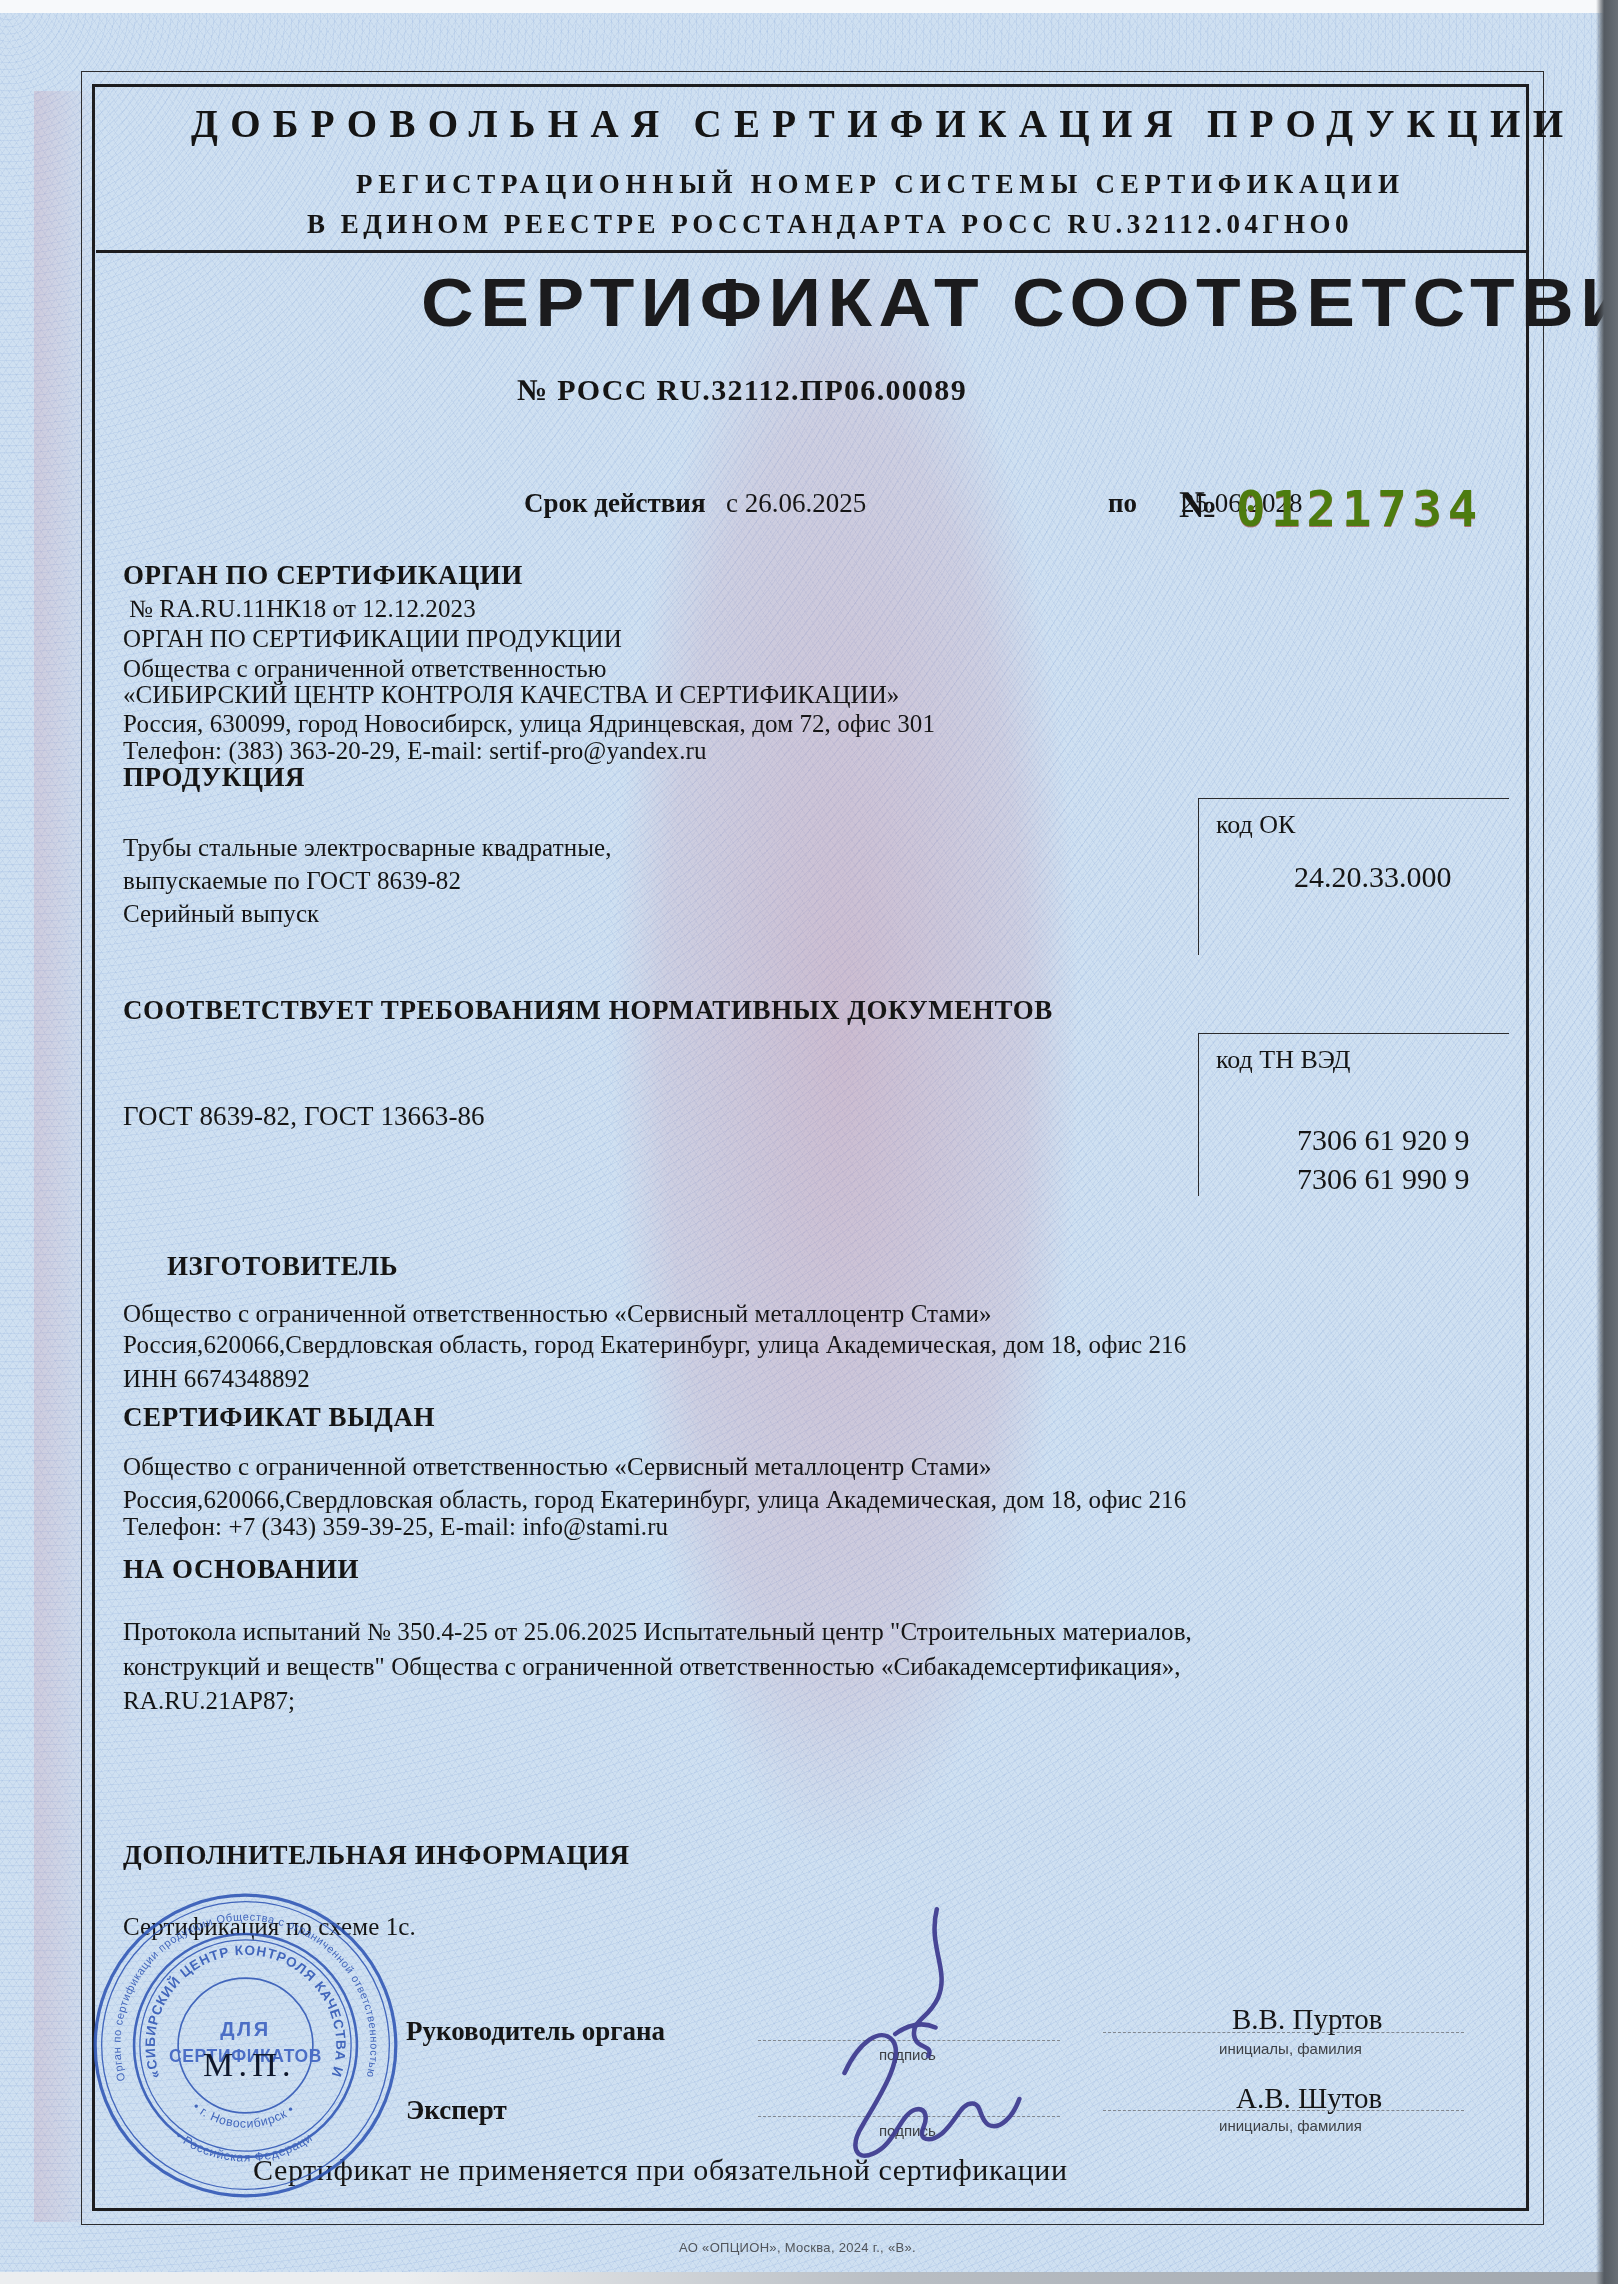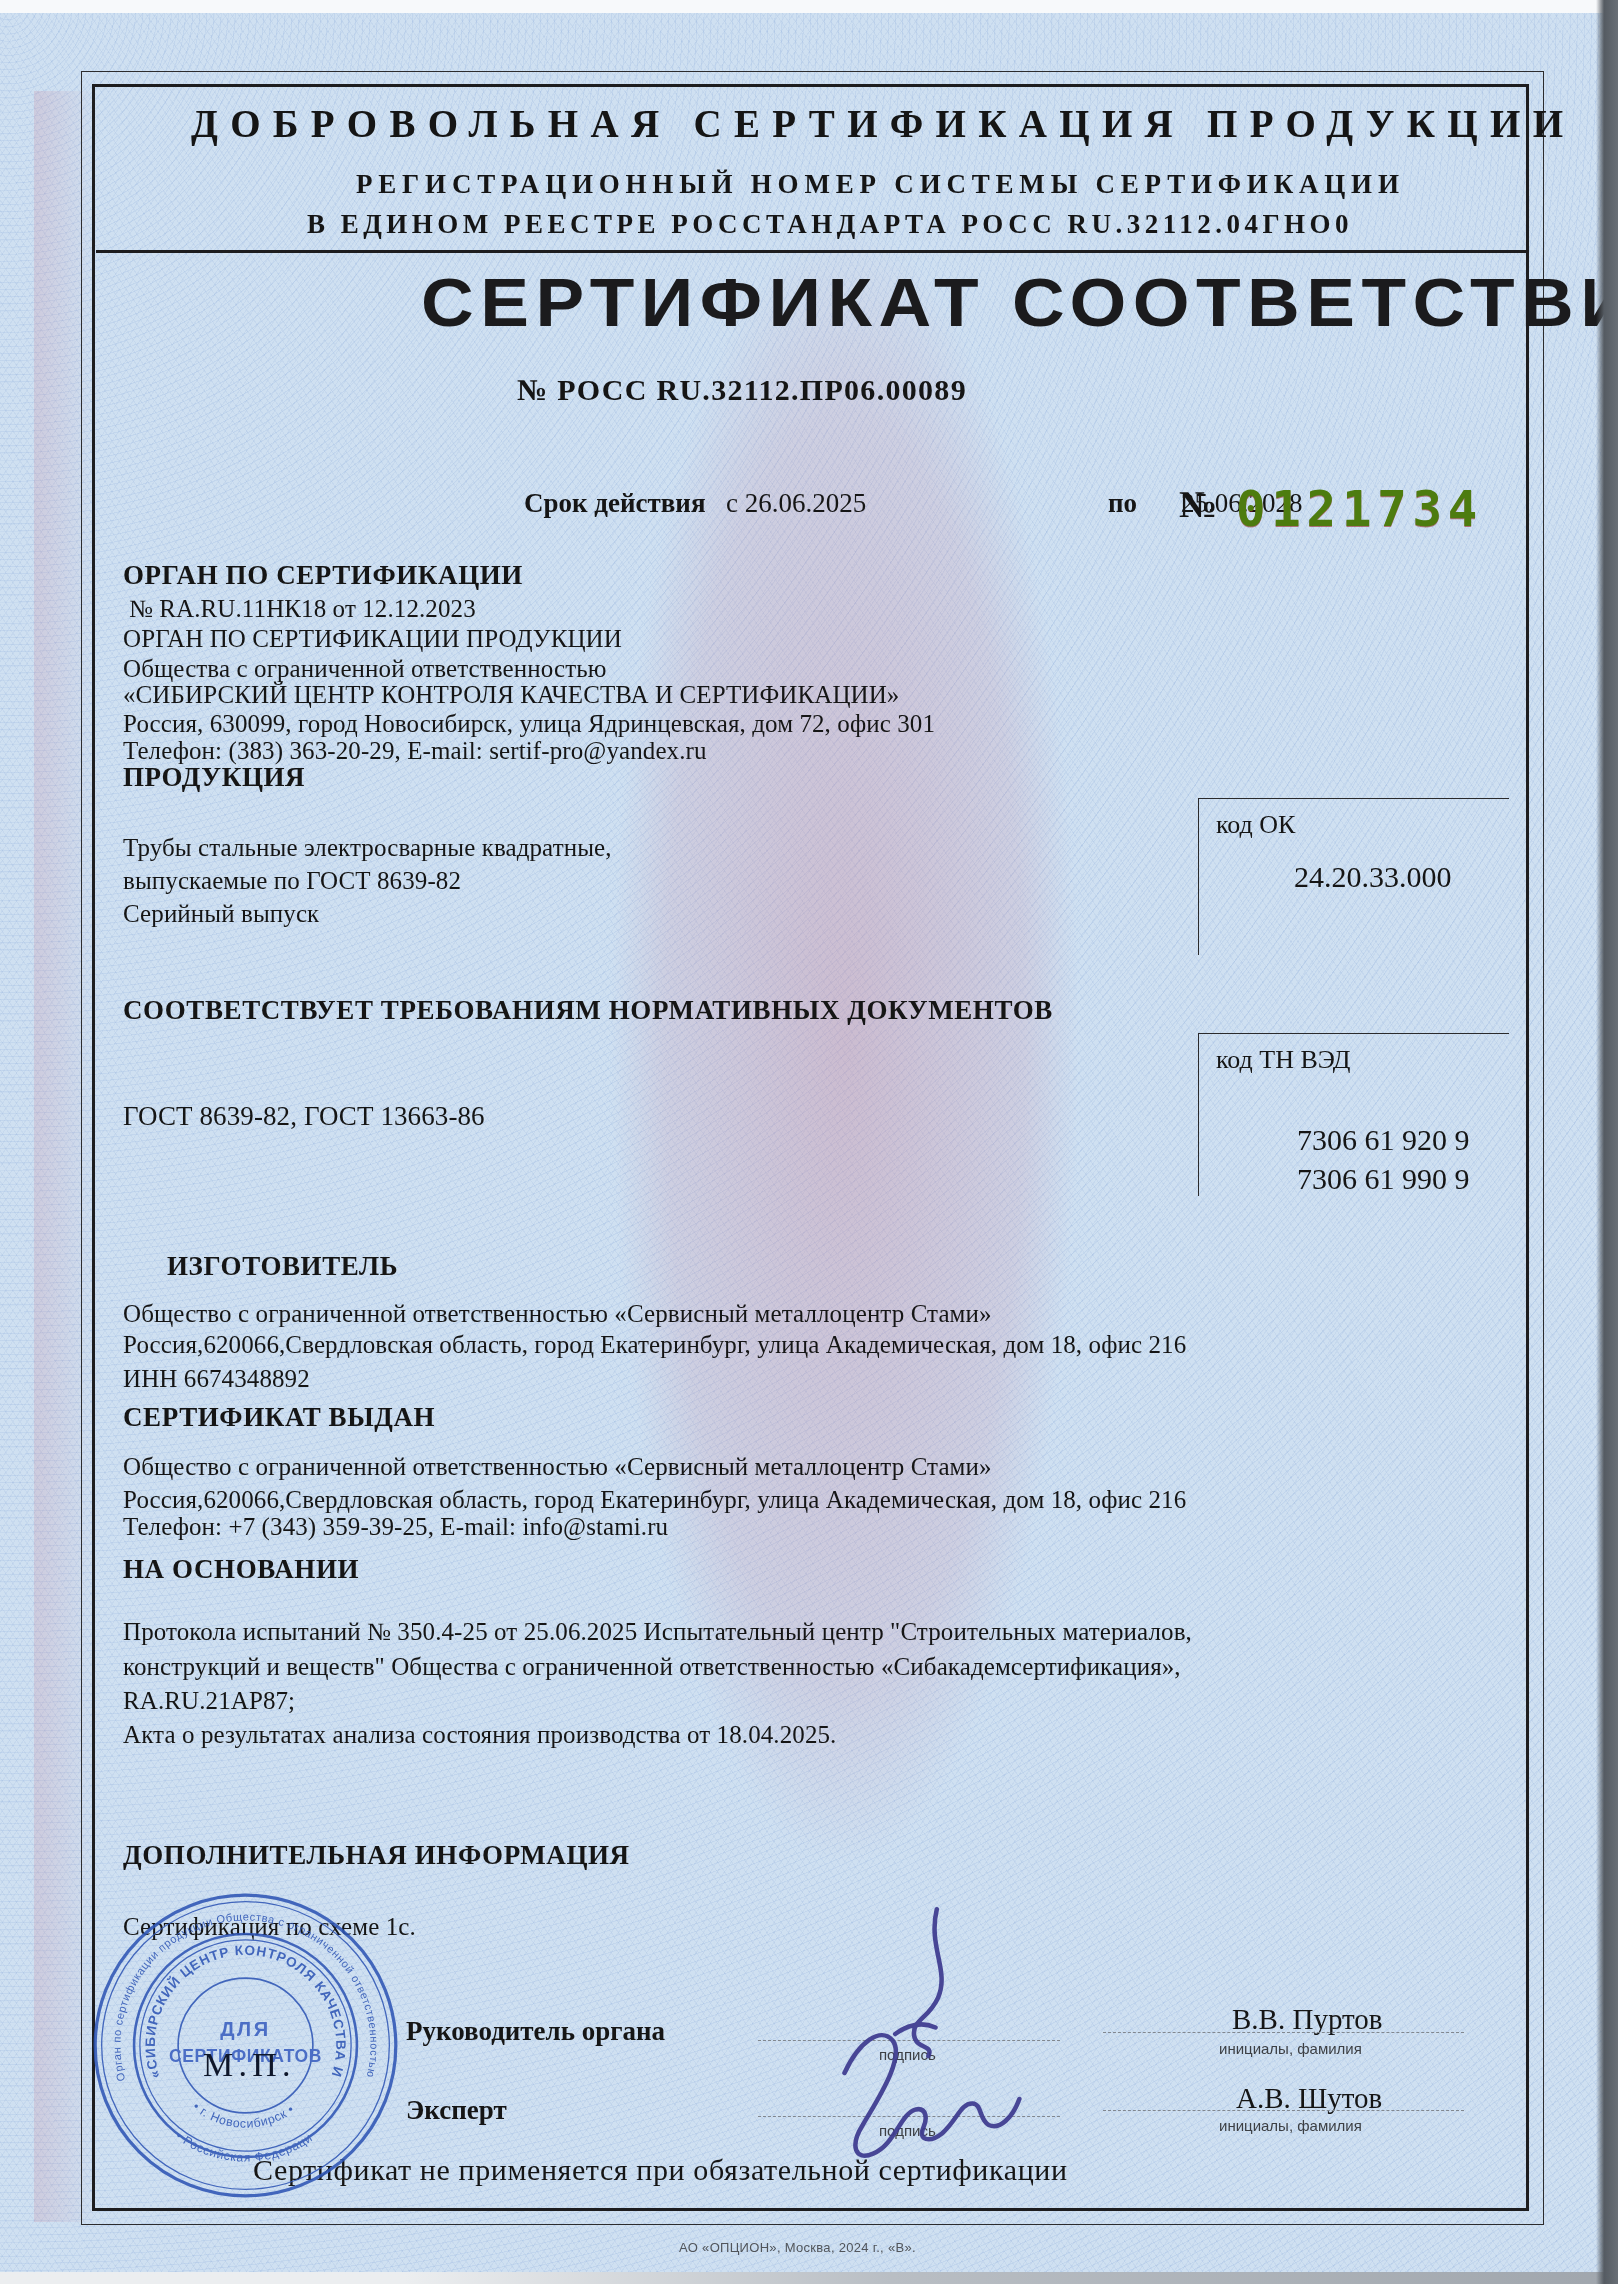--- a/index.html
+++ b/index.html
@@ -112,21 +112,20 @@
 
   <div class="t heading" style="left:123px;top:1402px;">СЕРТИФИКАТ ВЫДАН</div>
   <div class="t body-line" style="left:123px;top:1453px;">Общество с ограниченной ответственностью «Сервисный металлоцентр Стами»</div>
   <div class="t body-line" style="left:123px;top:1486px;">Россия,620066,Свердловская область,  город Екатеринбург, улица Академическая, дом 18, офис 216</div>
   <div class="t body-line" style="left:123px;top:1513px;">Телефон: +7 (343) 359-39-25, E-mail: info@stami.ru</div>
 
   <div class="t heading" style="left:123px;top:1554px;">НА ОСНОВАНИИ</div>
   <div class="t body-line" style="left:123px;top:1618px;">Протокола испытаний № 350.4-25 от 25.06.2025 Испытательный центр "Строительных материалов,</div>
   <div class="t body-line" style="left:123px;top:1653px;">конструкций и веществ" Общества с ограниченной ответственностью «Сибакадемсертификация»,</div>
   <div class="t body-line" style="left:123px;top:1687px;">RA.RU.21АР87;</div>
-  <div class="t body-line" style="left:123px;top:1721px;">Акта о результатах анализа состояния производства от 18.04.2025.</div>
 
   <div class="t heading" style="left:123px;top:1840px;">ДОПОЛНИТЕЛЬНАЯ ИНФОРМАЦИЯ</div>
   <div class="t body-line" style="left:123px;top:1913px;">Сертификация по схеме 1с.</div>
 
   <div class="t serif b" style="left:406px;top:2016px;font-size:27px;">Руководитель органа</div>
   <div class="dash" style="left:758px;top:2020px;width:302px;height:19.5px;"></div>
   <div class="t caption" style="left:879px;top:2046px;">подпись</div>
   <div class="t serif" style="left:1232px;top:2003px;font-size:29px;">В.В. Пуртов</div>
   <div class="dash" style="left:1103px;top:2012px;width:361px;height:19.5px;"></div>
   <div class="t caption" style="left:1219px;top:2040px;">инициалы, фамилия</div>

